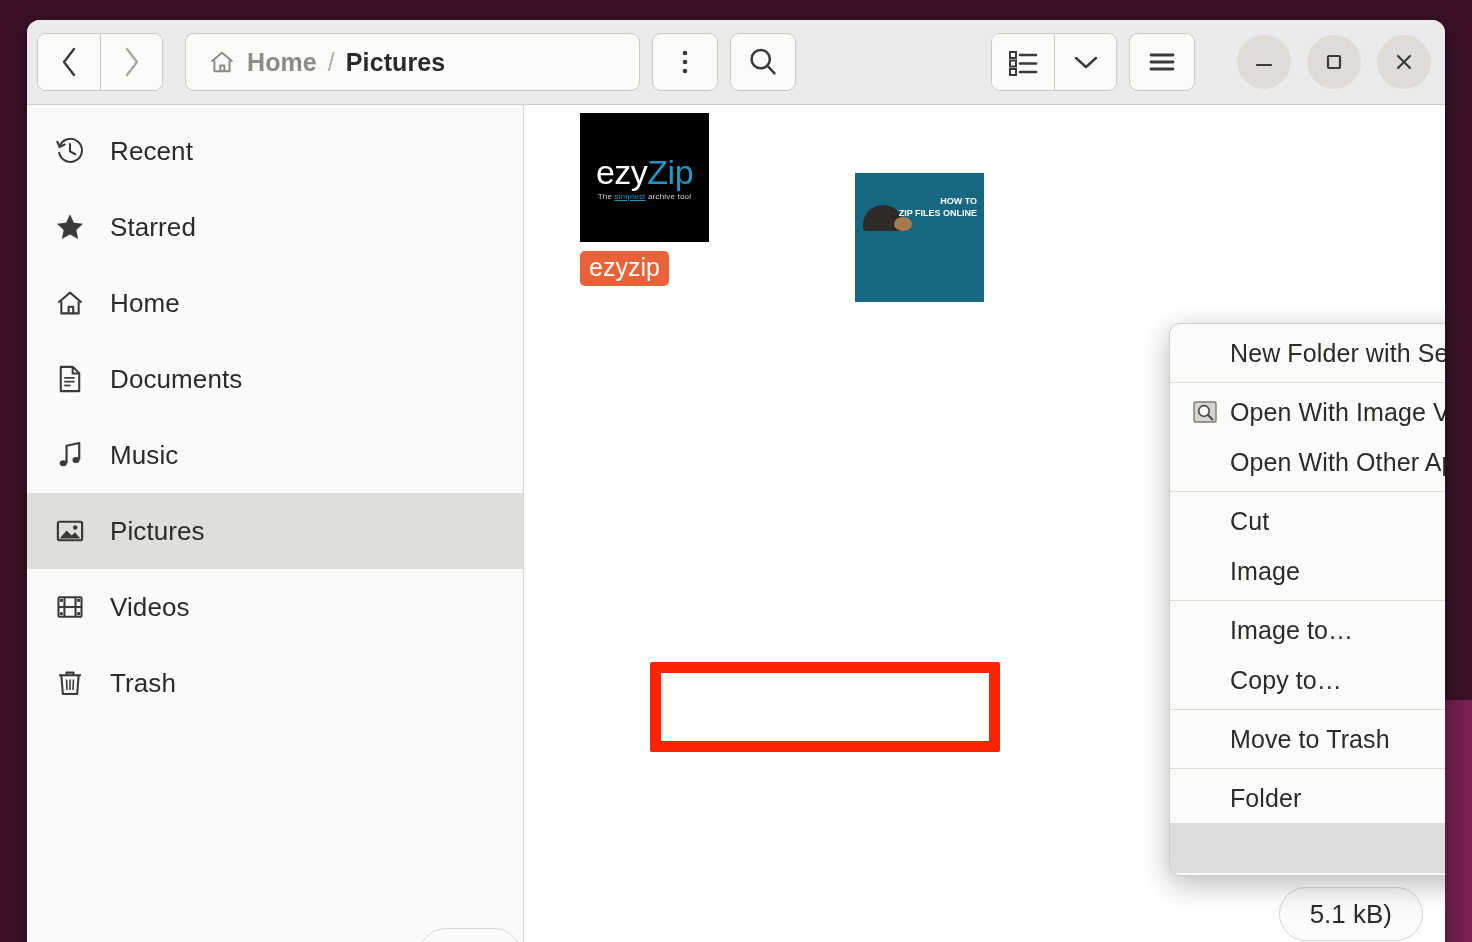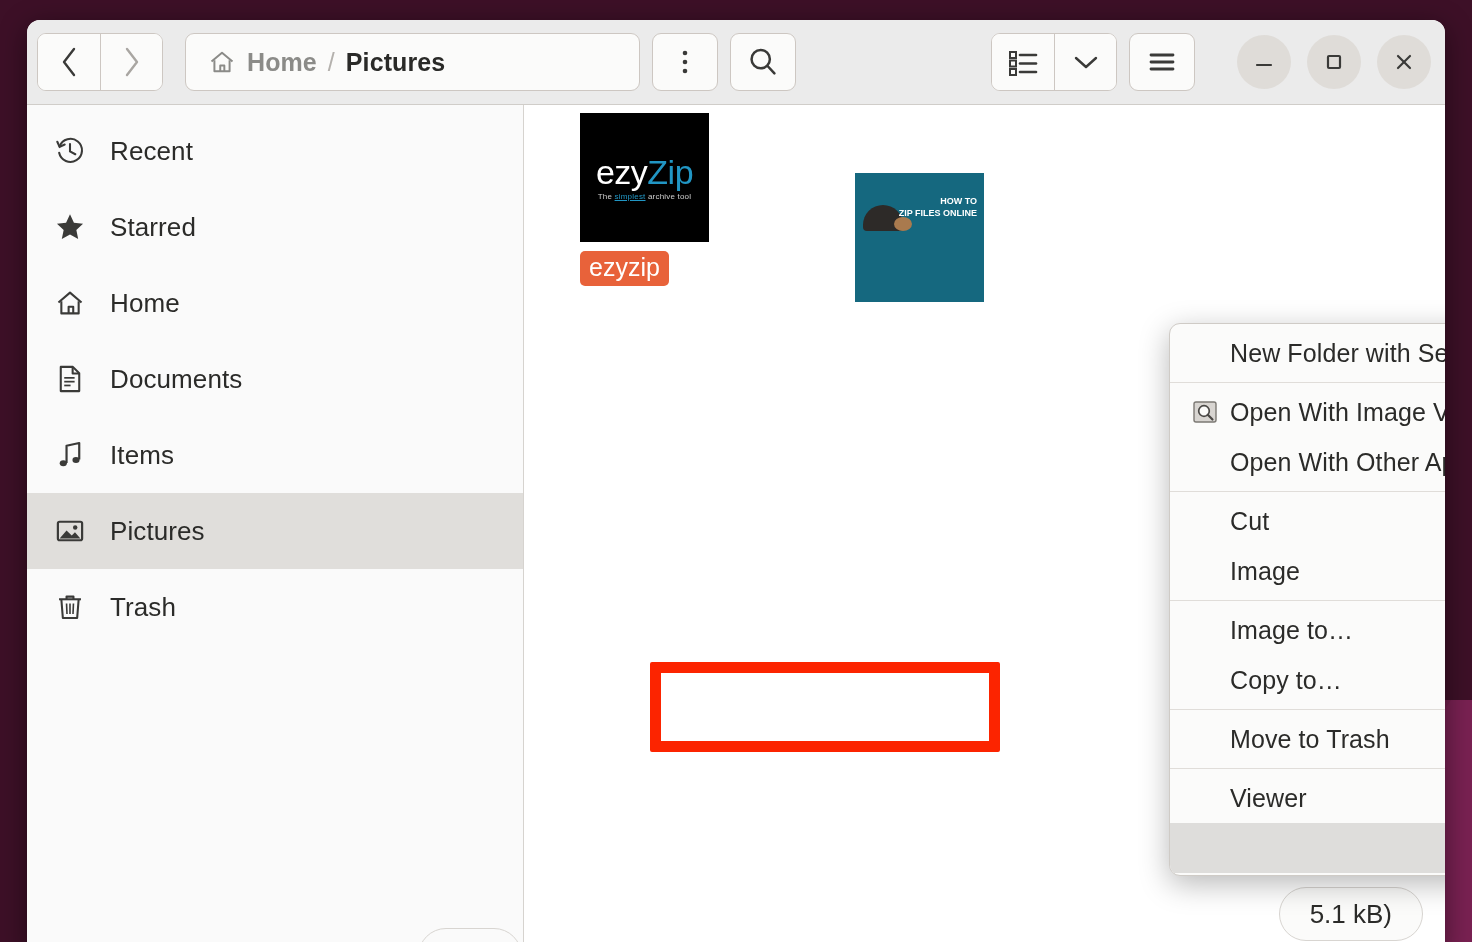--- a/index.html
+++ b/index.html
@@ -438,34 +438,49 @@
 
 
       <div class="side-item">
         <span class="side-icon">
           <svg width="30" height="30" viewBox="0 0 26 26" fill="none" stroke="#3a3a38" stroke-width="1.9" stroke-linejoin="round">
             <path d="M10 20 V5 L21 2.6 V17"></path>
               <ellipse cx="7.2" cy="20.2" rx="3.1" ry="2.6" fill="#3a3a38" stroke="none"></ellipse>
               <ellipse cx="18.2" cy="17.4" rx="3.1" ry="2.6" fill="#3a3a38" stroke="none"></ellipse>
           </svg>
         </span>
-        <span class="side-label">Items</span>
+        <span class="side-label">Music</span>
       </div>
 
       <div class="side-item selected">
         <span class="side-icon">
           <svg width="30" height="30" viewBox="0 0 26 26" fill="none" stroke="#3a3a38" stroke-width="1.9" stroke-linejoin="round">
             <rect x="2.5" y="5" width="21" height="16" rx="1.5"></rect>
             <circle cx="17.5" cy="10" r="1.9" fill="#3a3a38" stroke="none"></circle>
             <path d="M4 19.5 L10 12.5 L14.5 17 L17.3 14 L22 19.5 Z" fill="#3a3a38" stroke="none"></path>
           </svg>
         </span>
         <span class="side-label">Pictures</span>
       </div>
 
+      <div class="side-item">
+        <span class="side-icon">
+          <svg width="30" height="30" viewBox="0 0 26 26" fill="none" stroke="#3a3a38" stroke-width="1.8">
+            <rect x="3" y="4.5" width="20" height="17" rx="1"></rect>
+            <line x1="8.2" y1="4.5" x2="8.2" y2="21.5"></line>
+              <line x1="17.8" y1="4.5" x2="17.8" y2="21.5"></line>
+            <line x1="3" y1="13" x2="23" y2="13"></line>
+            <rect x="4.3" y="6" width="2.5" height="2.5" fill="#3a3a38" stroke="none"></rect>
+              <rect x="4.3" y="17.5" width="2.5" height="2.5" fill="#3a3a38" stroke="none"></rect>
+            <rect x="19.2" y="6" width="2.5" height="2.5" fill="#3a3a38" stroke="none"></rect>
+              <rect x="19.2" y="17.5" width="2.5" height="2.5" fill="#3a3a38" stroke="none"></rect>
+          </svg>
+        </span>
+        <span class="side-label">Videos</span>
+      </div>
 
       <div class="side-item">
         <span class="side-icon">
           <svg width="30" height="30" viewBox="0 0 26 26" fill="none" stroke="#3a3a38" stroke-width="1.8" stroke-linejoin="round">
             <path d="M3.5 6.3 H22.5"></path>
               <path d="M10 6.3 V4 H16 V6.3"></path>
             <path d="M5.5 6.3 L6.8 22.5 H19.2 L20.5 6.3"></path>
             <line x1="10" y1="10" x2="10.4" y2="19" stroke-width="1.4"></line>
               <line x1="13" y1="10" x2="13" y2="19" stroke-width="1.4"></line>
               <line x1="16" y1="10" x2="15.6" y2="19" stroke-width="1.4"></line>
@@ -545,21 +560,21 @@
         </div>
         <div class="mi-sep"></div>
 
         <div class="mi">
           <span class="mi-label">Move to Trash</span>
 
         </div>
         <div class="mi-sep"></div>
 
         <div class="mi">
-          <span class="mi-label">Viewer</span>
+          <span class="mi-label">Folder</span>
 
         </div>
         <div class="mi highlighted">
           
         </div>
 
       </div>
     </div>
   </div>
 </div>

